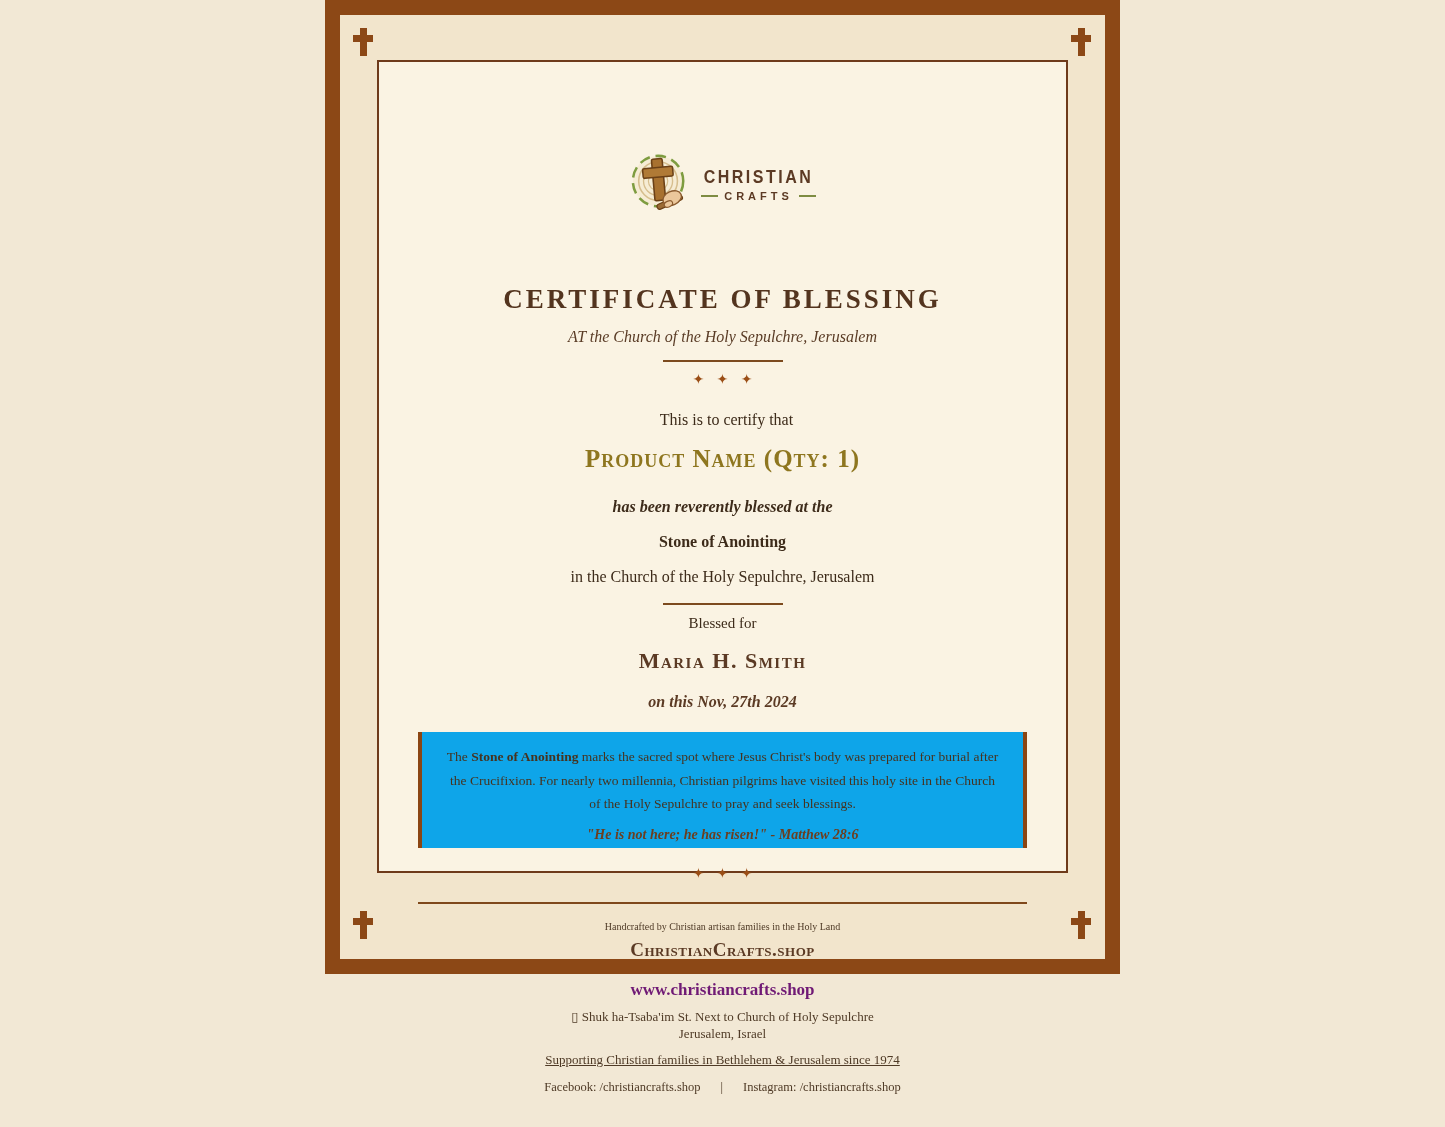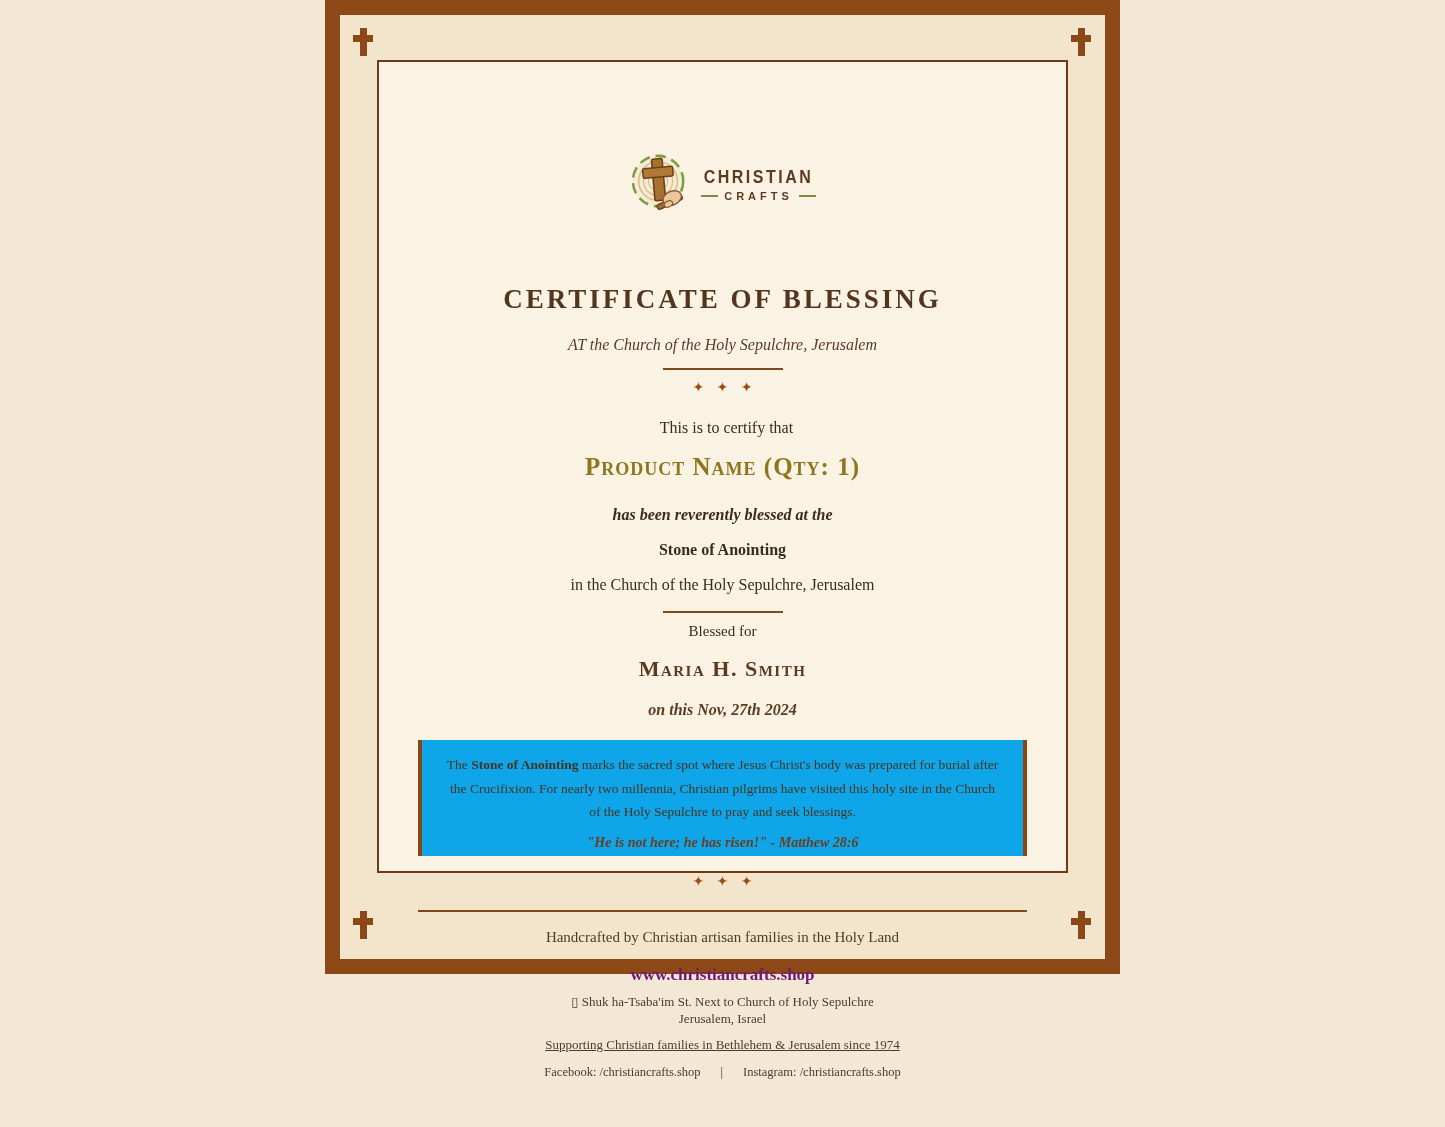--- a/index.html
+++ b/index.html
@@ -46,21 +46,21 @@
     transform: scaleY(1.15);
   }
   .brand-bottom-row { display:flex; align-items:center; gap:6px; margin-top:4px; }
   .brand-dash { width:17px; height:2px; background:#7e8c42; }
   .brand-bottom {
     font-family: "Liberation Sans", sans-serif;
     font-weight: 700; font-size: 11px; letter-spacing: 4px; color: #5c3a24;
   }
   
   .title { margin-top: 64px; font-size: 27px; font-weight: 700; letter-spacing: 3px; color: #53341e; }
-  .subtitle { margin-top: 21px; font-size: 16px; font-style: italic; color: #5a3c26; text-align: center; }
+  .subtitle { margin-top: 13px; font-size: 16px; font-style: italic; color: #5a3c26; text-align: center; }
   .divider { width: 120px; border-top: 2px solid #7c4a1e; margin: 14px auto 0; }
   .ornament { margin-top: 9px; font-size: 14px; color: #9a4e16; word-spacing: 9px; }
   .certify { margin-top: 23px; font-size: 16px; padding-left: 8px; }
   .product { margin-top: 16px; font-size: 25px; font-weight: 700; font-variant: small-caps; letter-spacing: 1px; color: #8e761f; }
   .blessed { margin-top: 25px; font-size: 16px; font-weight: 700; font-style: italic; }
   .stone { margin-top: 17px; font-size: 16px; font-weight: 700; }
   .church { margin-top: 17px; font-size: 16px; }
   .divider2 { width: 120px; border-top: 2px solid #7c4a1e; margin: 17px auto 0; }
   .blessed-for { margin-top: 10px; font-size: 15px; }
   .recipient { margin-top: 16px; font-size: 22px; font-weight: 700; font-variant: small-caps; letter-spacing: 1.5px; color: #5b3a24; }
@@ -70,21 +70,21 @@
     margin: 21px 39px 0;
     background: #0ea5e9;
     border-left: 4px solid #8b4513;
     border-right: 4px solid #8b4513;
     padding: 13px 24px 5px;
   }
   .info-text { font-size: 13.5px; line-height: 1.75; color: #46331f; margin: 0; }
   .info-quote { margin-top: 11px; font-size: 14px; font-weight: 700; font-style: italic; color: #6b3e1f; }
   .rule { margin: 20px 39px 0; border: none; border-top: 2px solid #7f481b; }
   
-  .handcrafted { margin-top: 17px; font-size: 15px; color: #4f3a26; }
+  .handcrafted { margin-top: 17px; font-size: 10px; color: #4f3a26; }
   .shop-name { margin-top: 7px; font-size: 19px; font-weight: 700; font-variant: small-caps; letter-spacing: 0.5px; color: #5b3a24; }
   .website { margin-top: 19px; font-size: 17px; font-weight: 700; color: #701a75; }
   .address { margin-top: 9px; font-size: 13px; color: #4f3a26; line-height: 1.3; }
   .supporting { margin-top: 9px; font-size: 13px; color: #4f3a26; text-decoration: underline; }
   .social { margin-top: 12px; font-size: 12.5px; color: #4f3a26; }
   .social .sep { margin: 0 20px; }
 </style>
 </head>
 <body>
 
@@ -144,20 +144,21 @@
 
       <div class="info-box">
         <p class="info-text"><span>The </span><b>Stone of Anointing</b><span> marks the sacred spot where Jesus Christ's body was prepared for burial after the Crucifixion. For nearly two millennia, Christian pilgrims have visited this holy site in the Church of the Holy Sepulchre to pray and seek blessings.</span></p>
         <div class="info-quote">"He is not here; he has risen!" - Matthew 28:6</div>
       </div>
 
       <div class="ornament" style="margin-top:17px;">✦ ✦ ✦</div>
       <hr class="rule">
 
       <div class="handcrafted">Handcrafted by Christian artisan families in the Holy Land</div>
+      <div class="shop-name">ChristianCrafts.shop</div>
       <div class="website">www.christiancrafts.shop</div>
       <div class="address">
         <span>▯</span>
         <span>Shuk ha-Tsaba'im St. Next to Church of Holy Sepulchre</span><br>
         <span>Jerusalem, Israel</span>
       </div>
       <div class="supporting">Supporting Christian families in Bethlehem &amp; Jerusalem since 1974</div>
       <div class="social">
         <span>Facebook: /christiancrafts.shop</span><span class="sep">|</span><span>Instagram: /christiancrafts.shop</span>
       </div>

